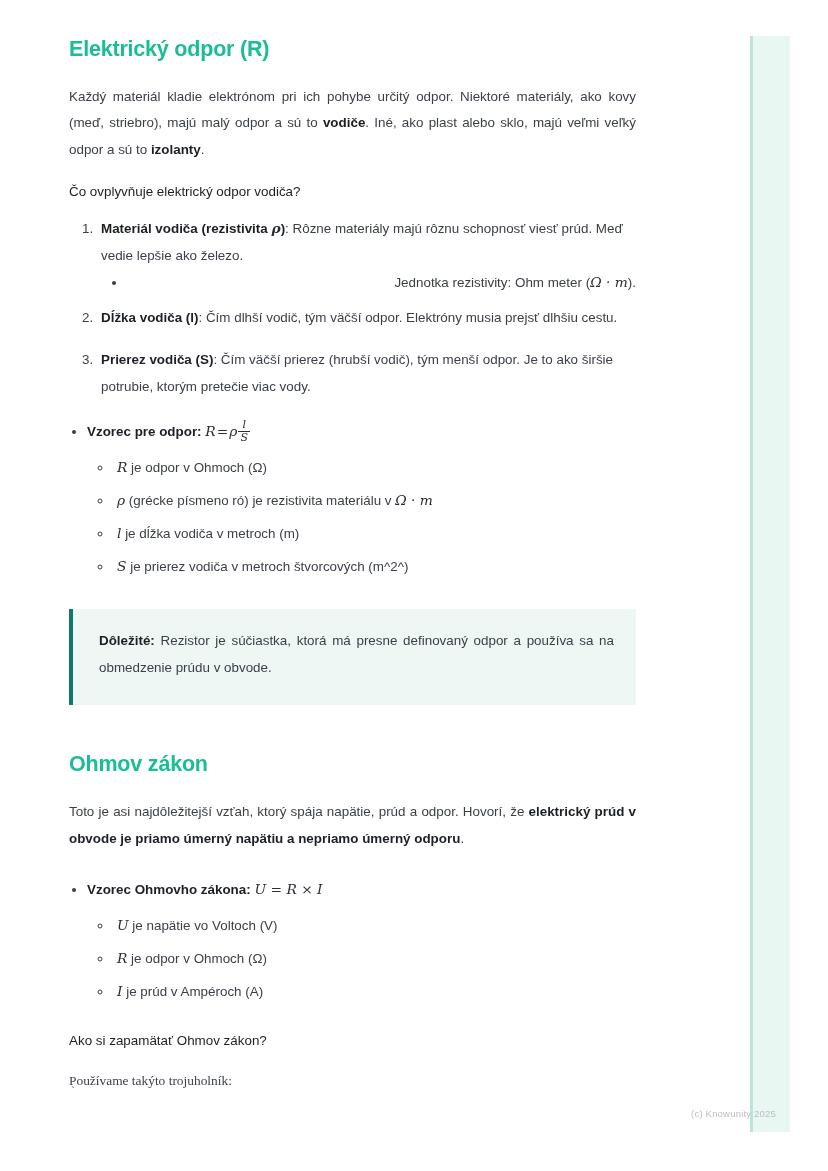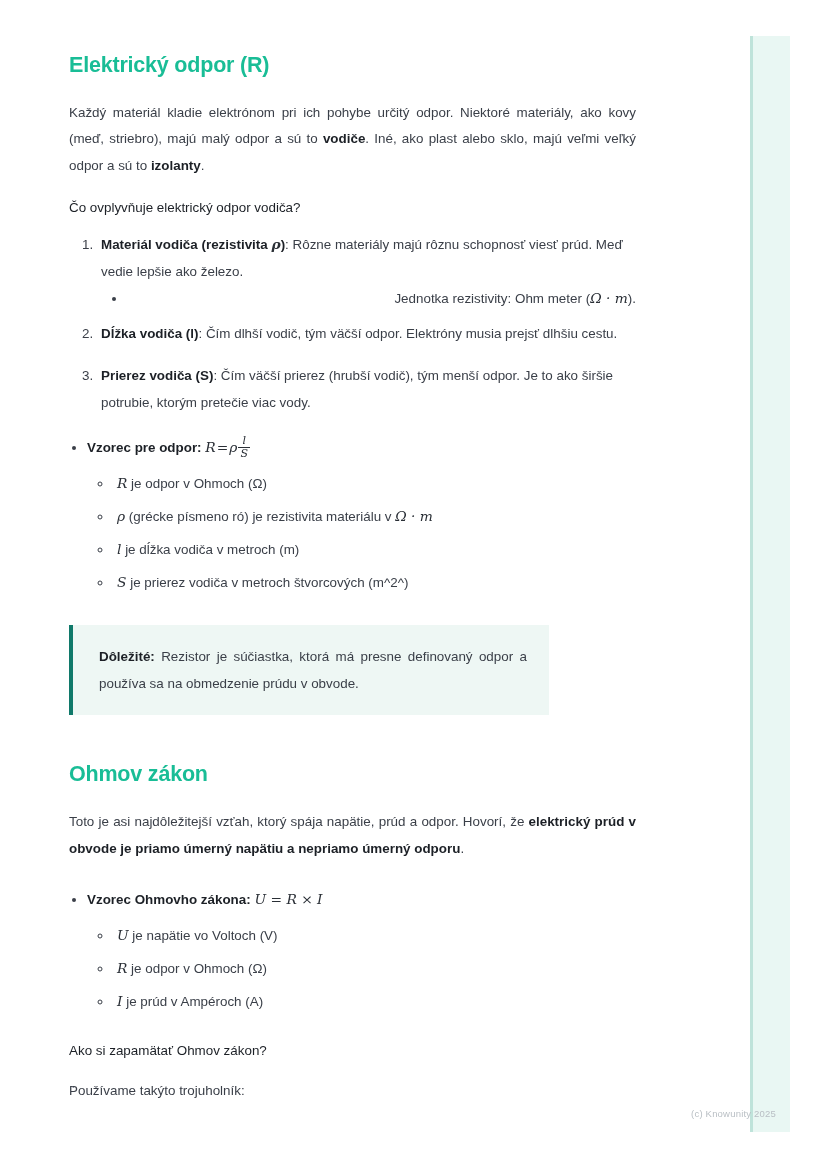--- a/index.html
+++ b/index.html
@@ -34,21 +34,21 @@
     top: 0;
     width: 828px;
     height: 1171px;
     box-sizing: border-box;
     padding: 36px 0 0 0;
   }
 
   .content {
     position: absolute;
     left: 69px;
-    top: 52px;
+    top: 36px;
     width: 567px;
   }
 
   h1.section-title {
     color: #19bd96;
     font-size: 21.5px;
     font-weight: bold;
     letter-spacing: -0.2px;
     margin: 0 0 21px 0;
     line-height: 1.25;
@@ -145,23 +145,23 @@
     margin-left: 1px;
   }
   .frac .num { display: block; padding: 0 2px; }
   .frac .den { display: block; border-top: 1px solid #2a2f36; padding: 0 2px; }
 
   
   .callout {
     margin: 26px 0 0 0;
     background: #eef7f4;
     border-left: 4px solid #10796a;
-    padding: 18px 22px 18px 26px;
-    box-sizing: border-box;
-    width: 480px;
+    padding: 18px 22px 24px 26px;
+    box-sizing: border-box;
+    width: 567px;
   }
   .callout p {
     margin: 0;
     font-size: 13.4px;
     line-height: 27px;
     color: #3a3f48;
     text-align: justify;
   }
 
   .backtick {
@@ -246,19 +246,19 @@
         <ul class="circle">
           <li><span class="math">U</span><span> je napätie vo Voltoch (V)</span></li>
           <li><span class="math">R</span><span> je odpor v Ohmoch (Ω)</span></li>
           <li><span class="math">I</span><span> je prúd v Ampéroch (A)</span></li>
         </ul>
       </li>
     </ul>
 
     <h3 class="subhead" style="margin-top:20px;">Ako si zapamätať Ohmov zákon?</h3>
 
-    <p class="body" style="text-align:left;margin-top:14px;">Používame takýto trojuholník:</p>
+    <p class="body" style="text-align:left;margin-top:14px;font-family:Liberation Serif, serif;">Používame takýto trojuholník:</p>
   </div>
 
   <div class="backtick">`</div>
 
   <div class="footer">(c) Knowunity 2025</div>
 </div>
 
 </body></html>

